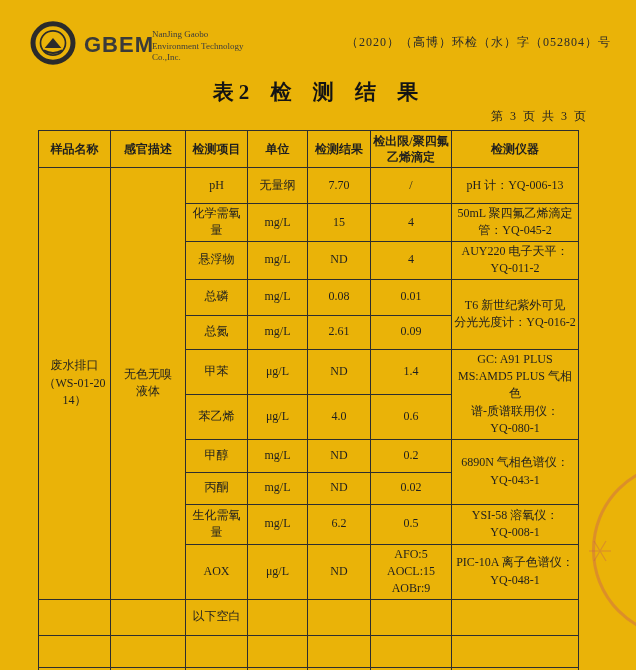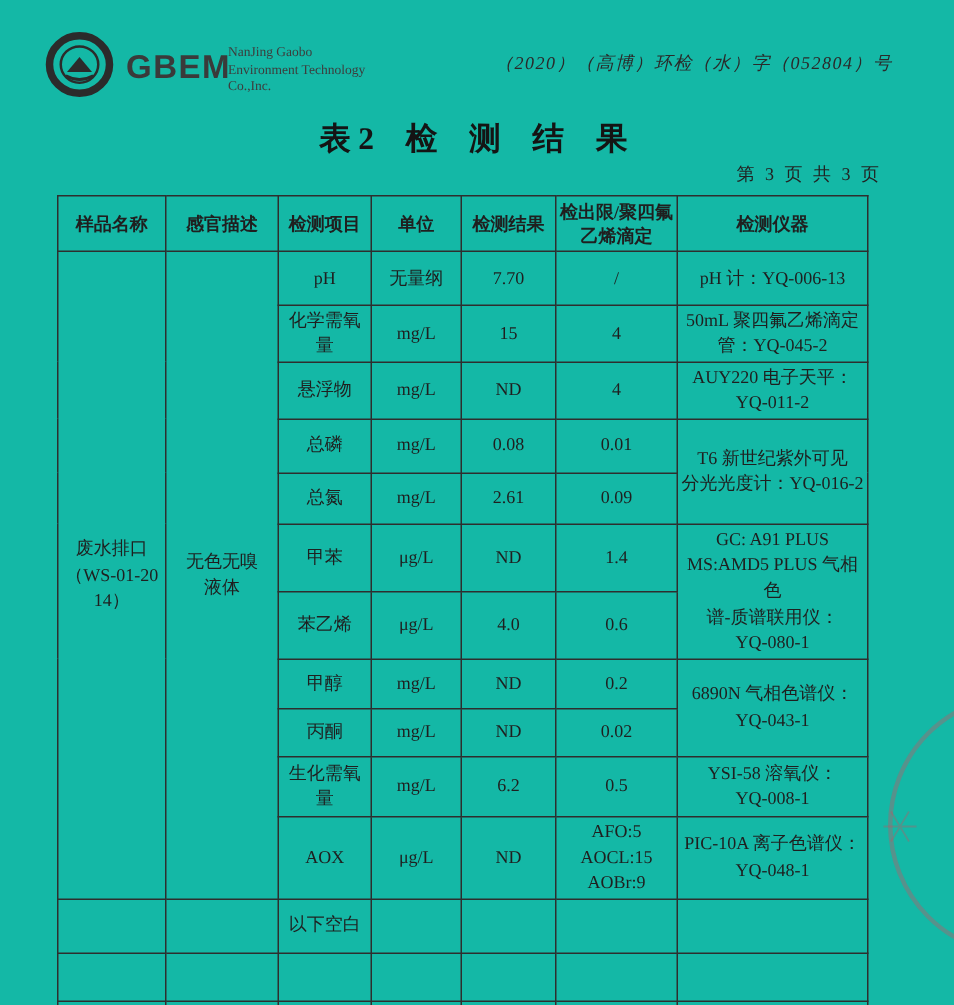--- a/index.html
+++ b/index.html
@@ -3,36 +3,36 @@
 <meta charset="utf-8">
 <style>
   html,body{margin:0;padding:0;}
   body{
     width:636px;height:670px;
     font-family:"Liberation Serif","DejaVu Serif",serif;
     color:#1f1f1f;background:#ffffff;
   }
   .page{
     position:relative;width:636px;height:670px;
-    background:#14b8a6;overflow:hidden;
+    background:#eab308;overflow:hidden;
   }
   
   .logo{position:absolute;left:28px;top:20px;}
   .logo-text{
     position:absolute;left:84px;top:32px;
     font-family:"Liberation Sans","DejaVu Sans",sans-serif;
     font-weight:bold;font-size:22px;letter-spacing:1px;color:#3a3a3a;
   }
   .company{
     position:absolute;left:152px;top:29px;
     font-size:9px;line-height:11.5px;color:#3d3d3d;
   }
   .doc-number{
-    position:absolute;left:330px;top:34px;
-    font-size:12px;letter-spacing:1px;color:#2a2a2a;font-style:italic;
+    position:absolute;left:346px;top:34px;
+    font-size:12px;letter-spacing:1px;color:#2a2a2a;
   }
   
   .title{
     position:absolute;left:0;top:78px;width:100%;
     text-align:center;font-size:21px;font-weight:bold;
     letter-spacing:5px;word-spacing:6px;color:#141414;
   }
   .page-info{
     position:absolute;top:108px;right:48px;
     font-size:12px;letter-spacing:2px;color:#222;text-align:center;

